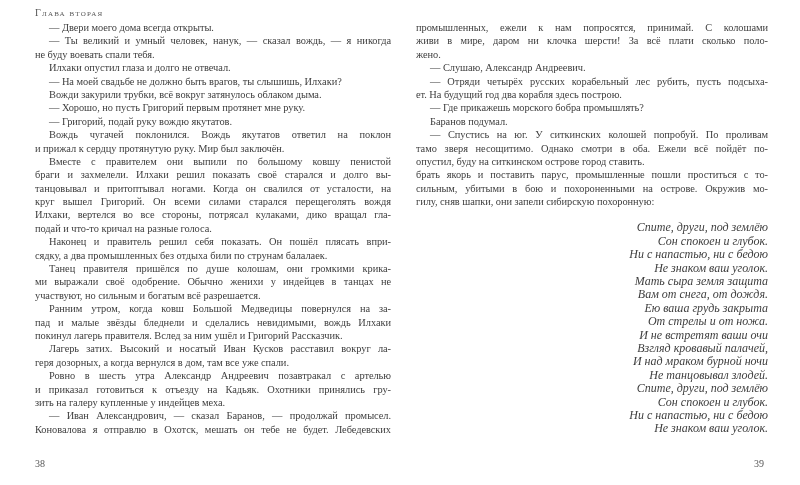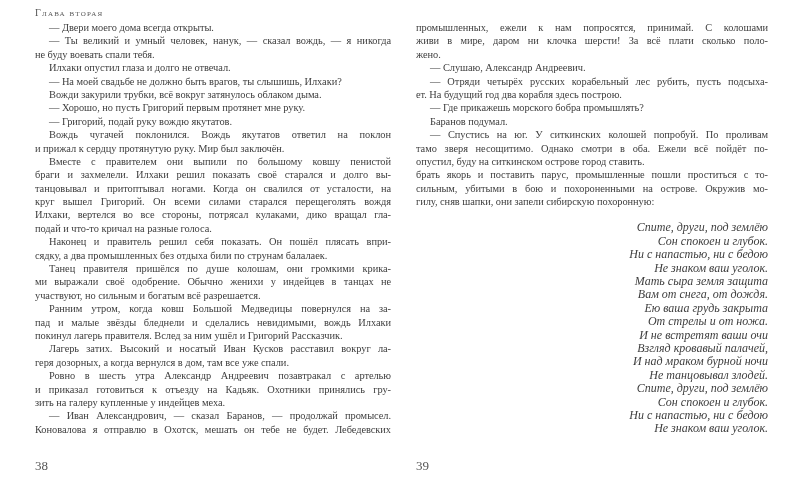--- a/index.html
+++ b/index.html
@@ -65,29 +65,30 @@
     height: 13.4px;
     overflow: hidden;
     font-style: italic;
     font-size: 12px;
     text-align: right;
     letter-spacing: 0;
   }
   .page-number {
     position: absolute;
     top: 458px;
-    font-size: 13px;
+    font-size: 10px;
     color: #555555;
   }
   .page-number.left-num {
     left: 35px;
   }
   .page-number.right-num {
     left: 416px;
     width: 348px;
+    text-align: right;
   }
 </style>
 </head>
 <body>
 
 <div class="spread">
 
   <div class="running-header">Глава вторая</div>
 
   <div class="page-body left">

